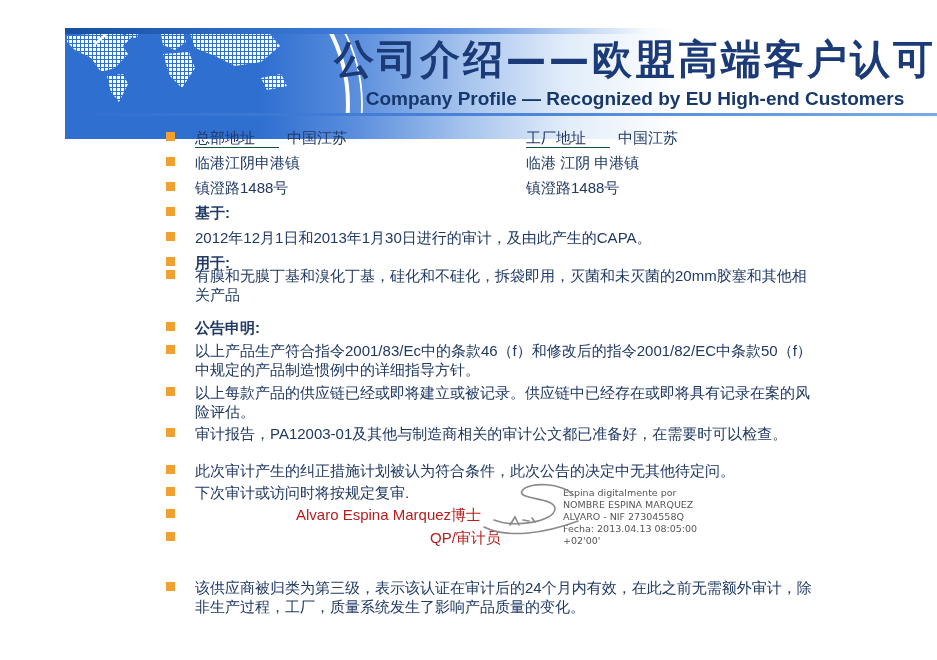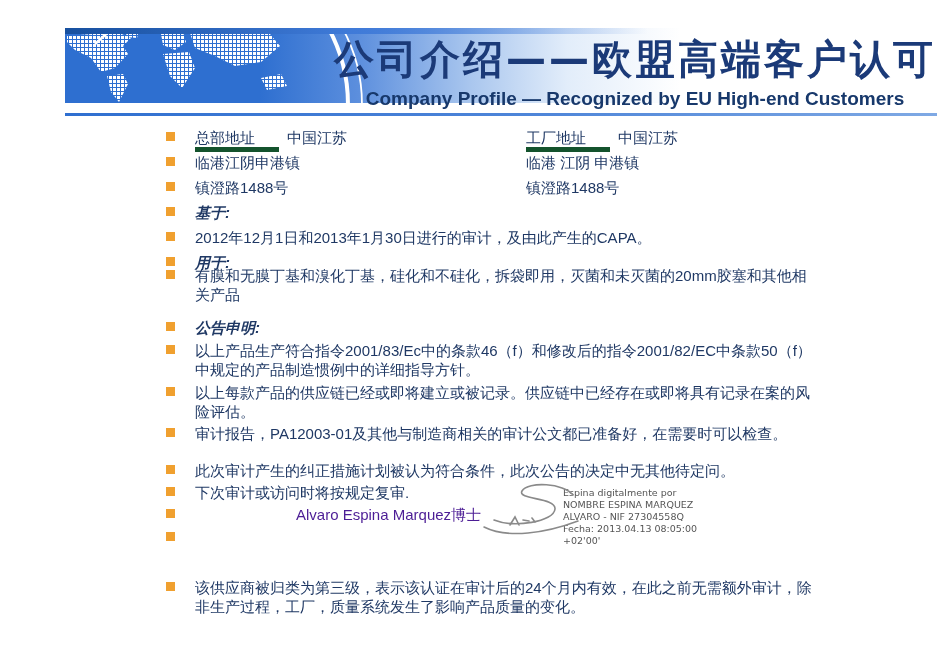--- a/index.html
+++ b/index.html
@@ -3,21 +3,21 @@
 <meta charset="utf-8">
 <style>
   html,body{margin:0;padding:0;}
   body{
     width:937px;height:660px;position:relative;overflow:hidden;
     background:#ffffff;
     font-family:"Liberation Sans","DejaVu Sans",sans-serif;
   }
   
   .band{
-    position:absolute;left:65px;top:28px;width:810px;height:75px;
+    position:absolute;left:65px;top:28px;width:810px;height:111px;
     background:linear-gradient(to right,#2e6fd0 0%,#2e6fd0 24%,#5b8edd 36%,
                #a9c6ee 50%,#e2edfa 62%,#ffffff 76%,#ffffff 100%);
   }
   .band-topstrip{
     position:absolute;left:0;top:0;width:100%;height:6px;
     background:linear-gradient(to right,#17509f 0%,#3f7ad8 35%,rgba(255,255,255,0) 72%);
   }
   .band-underline{
     position:absolute;left:65px;top:113px;width:872px;height:3px;
     background:linear-gradient(to right,#2f6fd0 0%,#4f86d9 55%,#7fa9e4 100%);
@@ -36,28 +36,28 @@
   
   .row{
     position:absolute;left:166px;width:648px;
     color:#1f3864;font-size:15px;line-height:19px;
   }
   .bullet{
     position:absolute;left:0;top:4px;width:9px;height:9px;
     background:#f0a02f;display:inline-block;
   }
   .txt{display:block;margin-left:29px;}
-  .bold{font-weight:bold;font-style:italic;}
+  .bold{font-weight:bold;}
   .cell-left{position:absolute;left:29px;top:0;white-space:nowrap;}
   .cell-right{position:absolute;left:349px;top:0;white-space:nowrap;margin-left:11px;}
   .u{
-    border-bottom:5px solid #14532d;
+    border-bottom:1px solid #14532d;
     padding-right:24px;margin-right:8px;display:inline-block;
   }
-  .light{color:#4c1d95;}
+  .light{color:#b91c1c;}
   .indent1{margin-left:130px;}
   .indent2{margin-left:264px;}
   
   .sig-svg{position:absolute;left:480px;top:481px;z-index:3;}
   .stamp{
     position:absolute;left:563px;top:487px;width:180px;z-index:2;
     color:#555555;font-size:9.5px;line-height:12px;
     font-family:"DejaVu Sans",sans-serif;
   }
   .stamp div{white-space:nowrap;}
@@ -167,20 +167,21 @@
   <span class="txt">下次审计或访问时将按规定复审.</span>
 </div>
 
 <div class="row" style="top:505px">
   <span class="bullet"></span>
   <span class="txt light indent1">Alvaro Espina Marquez博士</span>
 </div>
 
 <div class="row" style="top:528px">
   <span class="bullet"></span>
+  <span class="txt light indent2">QP/审计员</span>
 </div>
 
 <div class="row" style="top:578px">
   <span class="bullet"></span>
   <span class="txt">该供应商被归类为第三级，表示该认证在审计后的24个月内有效，在此之前无需额外审计，除非生产过程，工厂，质量系统发生了影响产品质量的变化。</span>
 </div>
 
 <svg class="sig-svg" width="100" height="64" viewBox="0 0 100 64">
   <g stroke="#8a8a8a" stroke-width="1.6" fill="none" stroke-linecap="round">
     <path d="M93,14 C84,2 48,0 42,10 C37,19 76,16 75,28 C74,41 34,47 14,39"></path>

